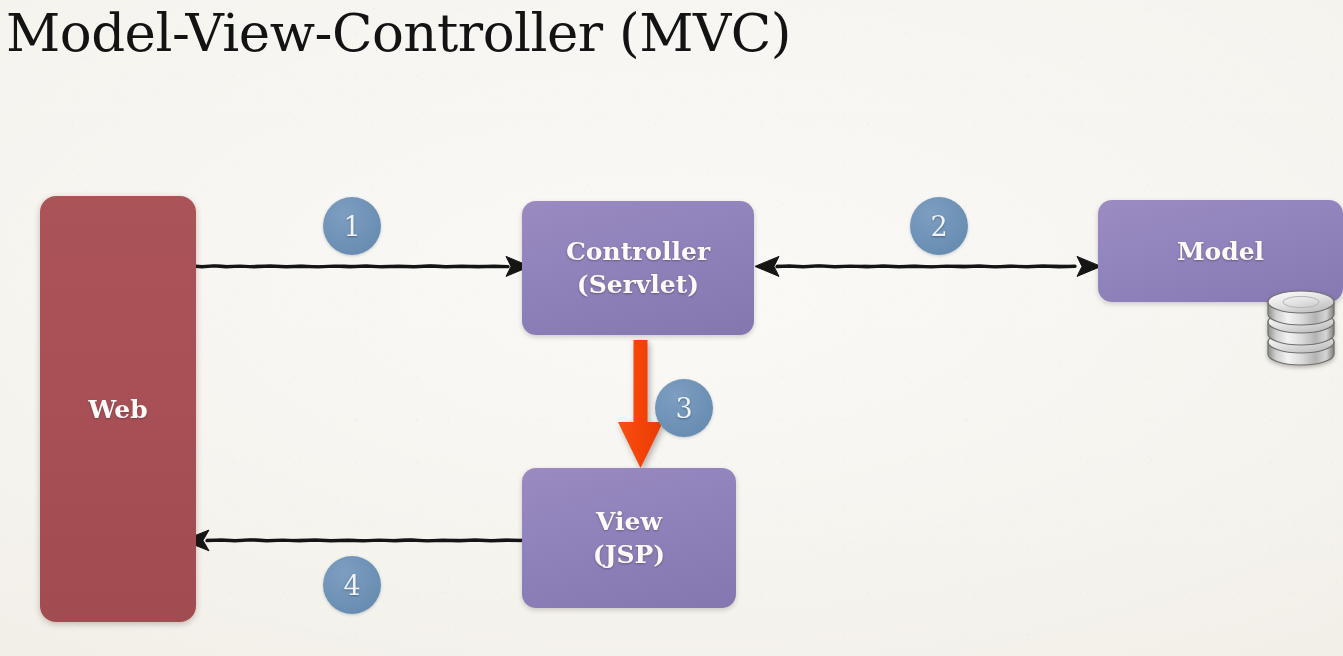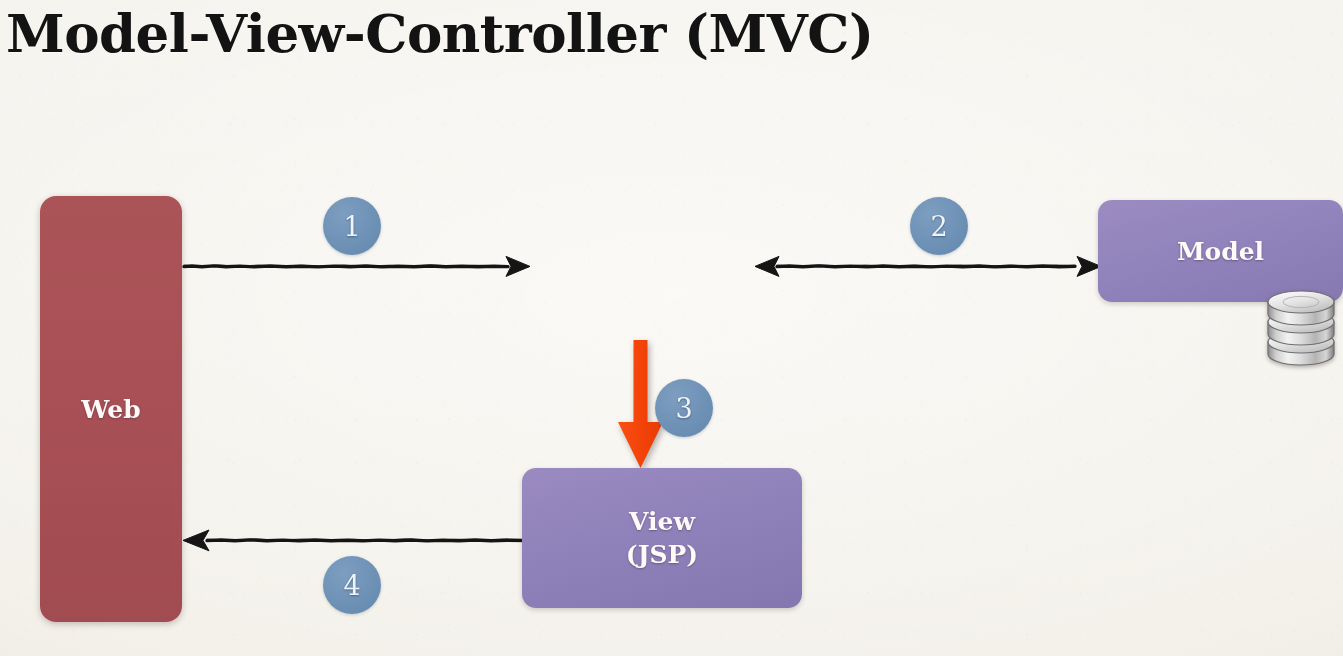--- a/index.html
+++ b/index.html
@@ -33,21 +33,21 @@
       radial-gradient(circle at 23% 85%, rgba(160,150,135,.07) 0 1px, transparent 1px);
     background-size: 37px 41px, 53px 47px, 43px 59px, 61px 43px, 47px 53px, 71px 67px;
   }
 
   
   #title {
     position: absolute;
     left: 6px;
     top: 2px;
     font-size: 53px;
-    font-weight: 700;
+    font-weight: 400;
     letter-spacing: -0.5px;
     color: #131313;
     white-space: nowrap;
     font-family: "DejaVu Serif", "Liberation Serif", serif;
     text-shadow: 0 1px 0 rgba(255,255,255,.6);
   }
 
   
   .node {
     position: absolute;
@@ -60,33 +60,33 @@
     color: #fdfaf7;
     font-weight: 700;
     line-height: 1.32;
     box-shadow: 0 2px 5px rgba(60,45,40,.22);
     text-shadow: 0 1px 2px rgba(60,40,70,.45);
     font-family: "DejaVu Serif", "Liberation Serif", serif;
   }
   .node .line { display: block; white-space: nowrap; }
 
   #browser-node {
-    left: 40px;  top: 196px;  width: 142px; height: 426px;
+    left: 40px;  top: 196px;  width: 156px; height: 426px;
     background: linear-gradient(180deg, #ab5458 0%, #a85055 45%, #a14c51 100%);
     border-radius: 16px;
     font-size: 25px;
     box-shadow: 0 2px 6px rgba(70,40,40,.28);
   }
   #controller-node {
     left: 522px; top: 201px; width: 232px; height: 134px;
     background: linear-gradient(165deg, #9a8ac0 0%, #9083bb 40%, #8476ae 100%);
     font-size: 25px;
   }
   #view-node {
-    left: 522px; top: 468px; width: 280px; height: 140px;
+    left: 522px; top: 468px; width: 214px; height: 140px;
     background: linear-gradient(165deg, #9a8ac0 0%, #9083bb 40%, #8476ae 100%);
     font-size: 25px;
   }
   #model-node {
     left: 1098px; top: 200px; width: 245px; height: 102px;
     background: linear-gradient(165deg, #9b8bc1 0%, #9285bd 40%, #8678b0 100%);
     border-radius: 14px 14px 14px 14px;
     font-size: 25px;
   }
 
@@ -193,20 +193,24 @@
         <stop offset="100%" stop-color="#e63c05"></stop>
       </linearGradient>
     </defs>
     <path d="M23.5,2 L37.5,2 L37.5,84 L53,84 L30.5,130 L8,84 L23.5,84 Z" fill="url(#orangeGrad)"></path>
   </svg>
 
   <div class="node" id="browser-node">
     <span class="line">Web</span>
   </div>
 
+  <div class="node" id="controller-node">
+    <span class="line">Controller</span>
+    <span class="line">(Servlet)</span>
+  </div>
 
   <div class="node" id="view-node">
     <span class="line">View</span>
     <span class="line">(JSP)</span>
   </div>
 
   <div class="node" id="model-node">
     <span class="line">Model</span>
   </div>
 

